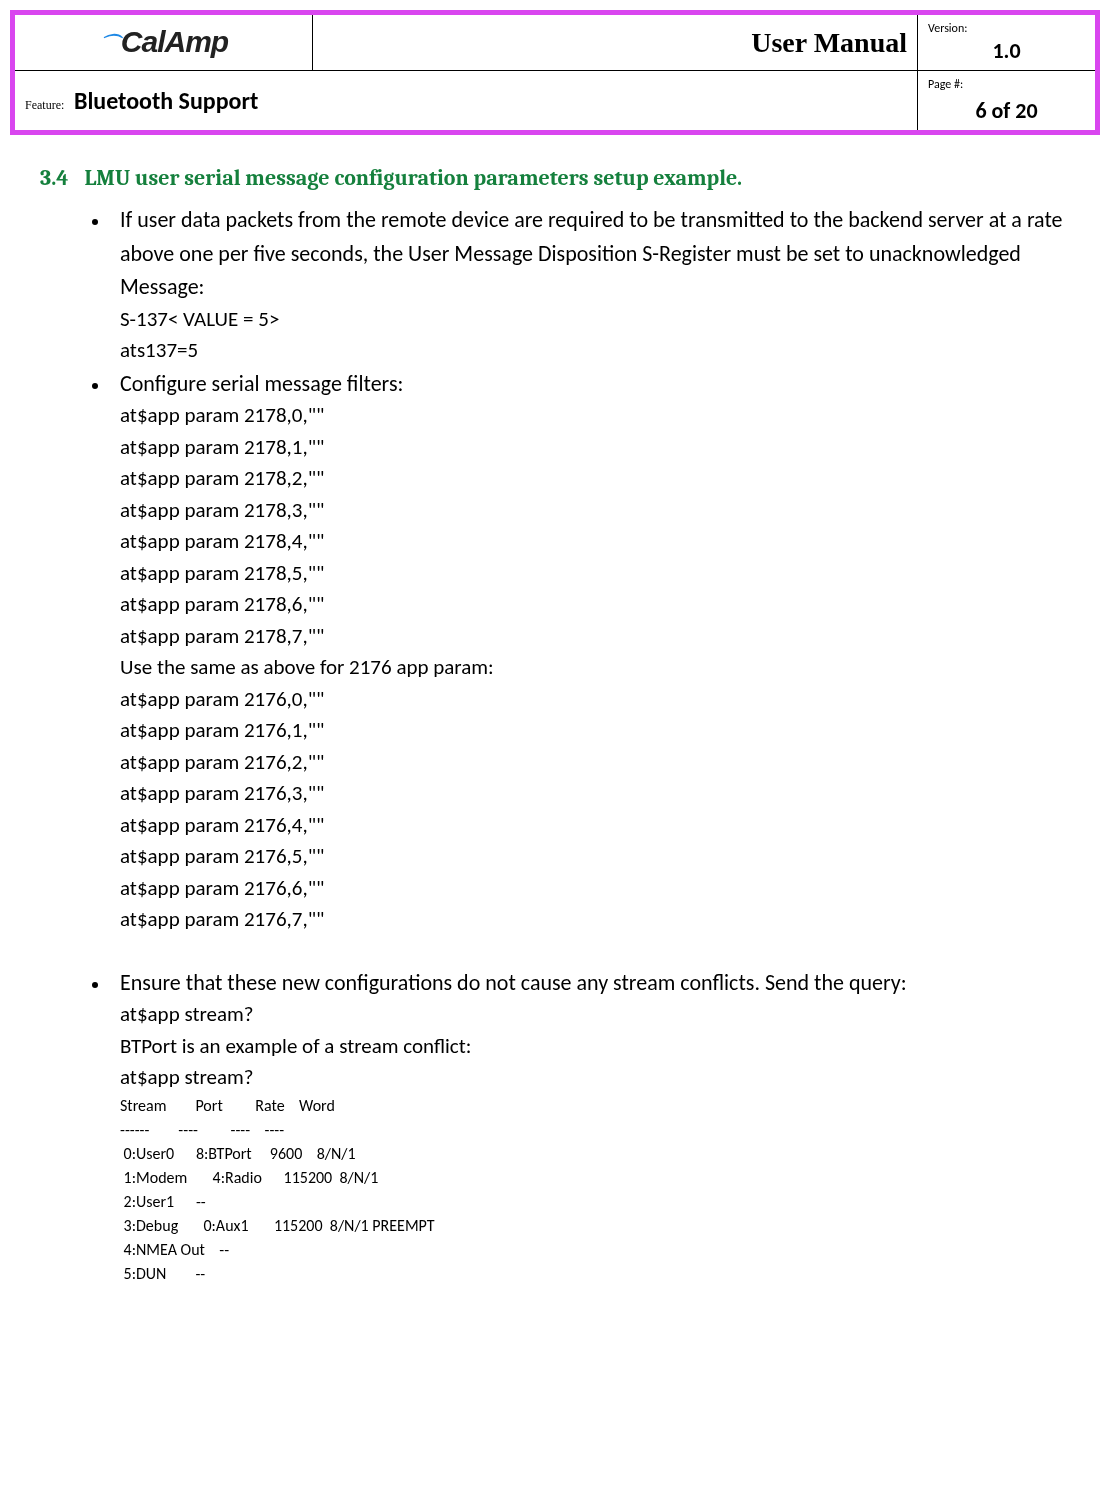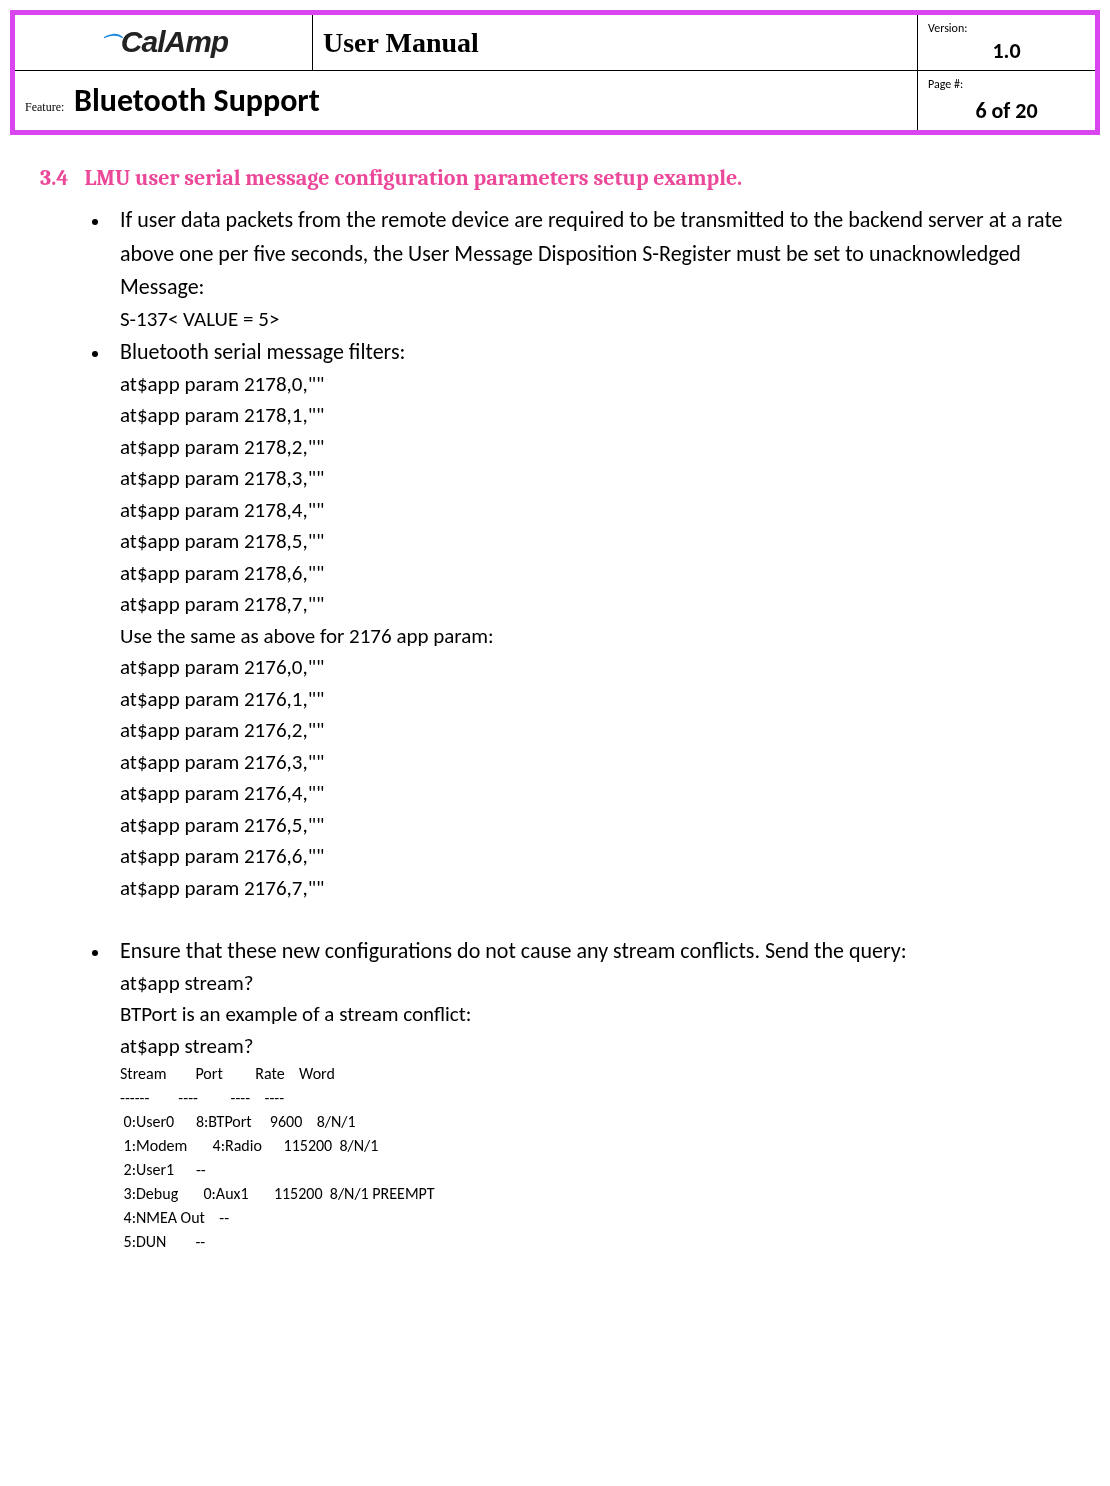--- a/index.html
+++ b/index.html
@@ -33,21 +33,21 @@
     }
     .logo-text {
       font-size: 30px;
       font-weight: bold;
       font-style: italic;
       color: #222;
       font-family: Arial, sans-serif;
       position: relative;
     }
     .title-cell {
-      text-align: left;
+      text-align: right;
       font-size: 28px;
       font-weight: bold;
       font-family: "Times New Roman", serif;
     }
     .version-cell {
       width: 180px;
       font-size: 12px;
       vertical-align: top;
       margin-top: 28px;
     }
@@ -56,21 +56,21 @@
       font-weight: bold;
       text-align: center;
       display: block;
       margin-top: 2px;
     }
     .feature-label {
       font-size: 12px;
       font-family: "Times New Roman", serif;
     }
     .feature-value {
-      font-size: 32px;
+      font-size: 24px;
       font-weight: bold;
       margin-left: 6px;
     }
     .feature-cell {
       padding-left: 14px;
     }
     .page-cell {
       width: 180px;
       font-size: 12px;
       vertical-align: top;
@@ -80,21 +80,21 @@
       font-weight: bold;
       text-align: center;
       display: block;
       margin-top: 6px;
     }
     .content {
       padding: 0 30px;
     }
     .section-heading {
       font-family: Cambria, Georgia, serif;
-      color: #ec4899;
+      color: #15803d;
       font-size: 22px;
       font-weight: bold;
       margin-bottom: 12px;
     }
     .section-num {
       margin-right: 16px;
     }
     .bullet-list {
       list-style: disc;
       padding-left: 70px;
@@ -159,23 +159,24 @@
 
 <div class="content">
   <div class="section-heading">
     <span class="section-num">3.4</span><span>LMU user serial message  configuration parameters setup example.</span>
   </div>
 
   <ul class="bullet-list">
     <li>
       <span class="bullet-content">If user data packets from the remote device are required to be transmitted to the backend server at a rate above one per five seconds, the User Message Disposition S-Register must be set to unacknowledged Message:</span>
       <span class="line">S-137&lt; VALUE = 5&gt;</span>
+      <span class="line">ats137=5</span>
     </li>
     <li>
-      <span class="bullet-content">Bluetooth serial message filters:</span>
+      <span class="bullet-content">Configure serial message filters:</span>
       <span class="line">at$app param 2178,0,""</span>
       <span class="line">at$app param 2178,1,""</span>
       <span class="line">at$app param 2178,2,""</span>
       <span class="line">at$app param 2178,3,""</span>
       <span class="line">at$app param 2178,4,""</span>
       <span class="line">at$app param 2178,5,""</span>
       <span class="line">at$app param 2178,6,""</span>
       <span class="line">at$app param 2178,7,""</span>
       <span class="line">Use the same as above for 2176 app param:</span>
       <span class="line">at$app param 2176,0,""</span>

